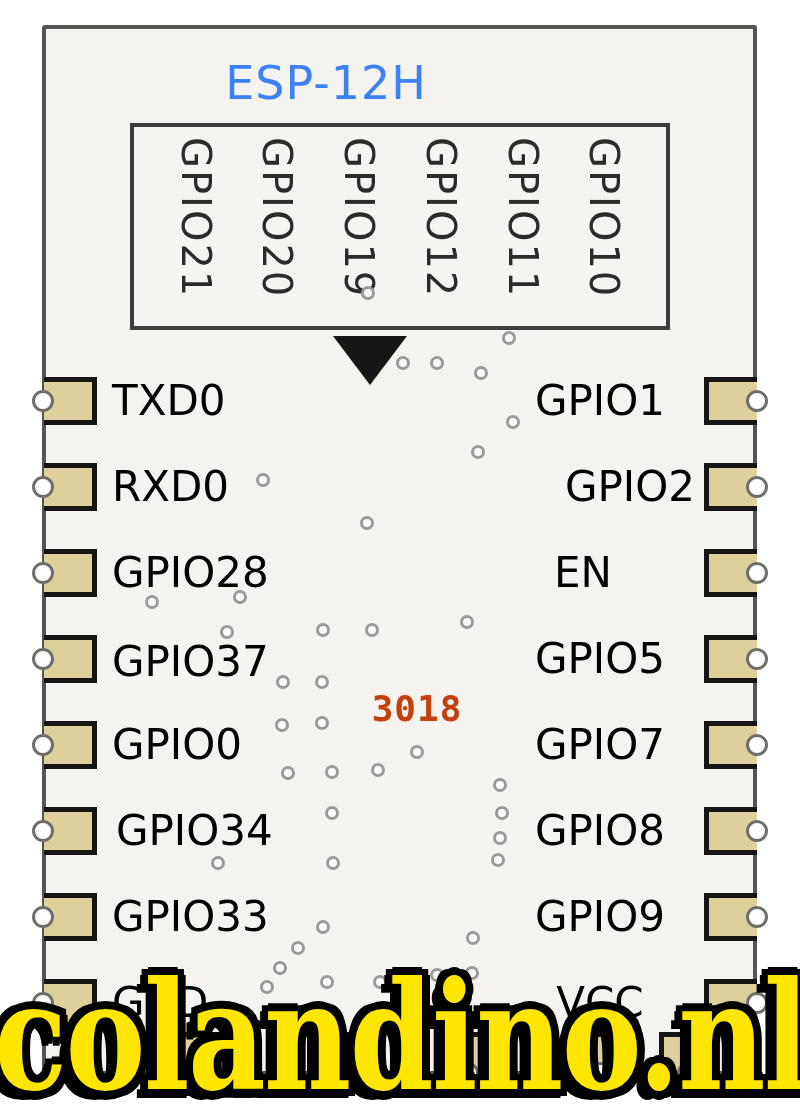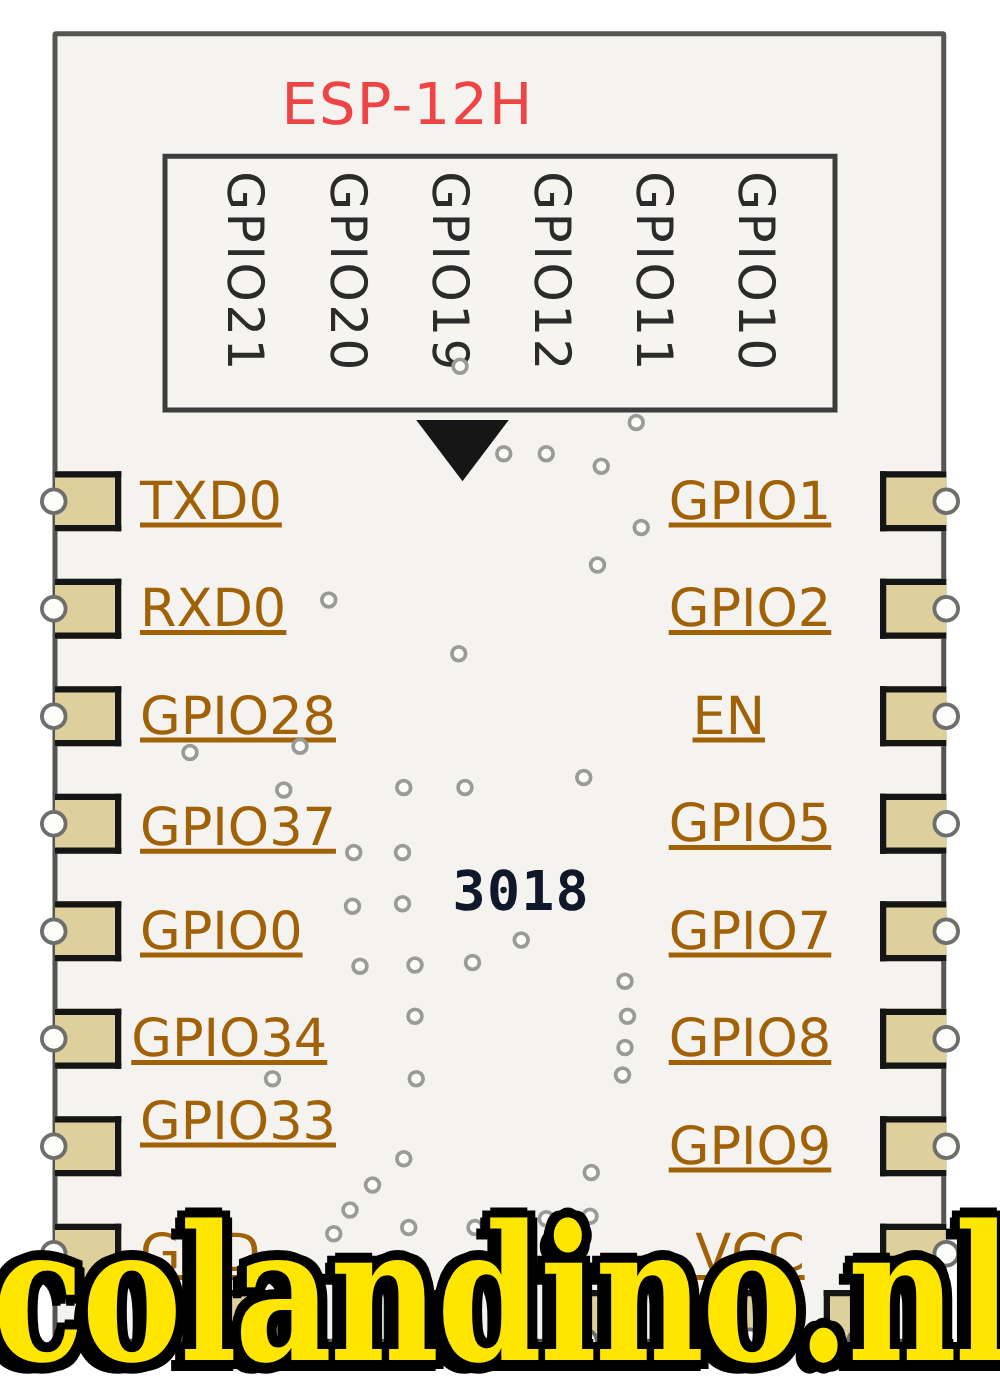--- a/index.html
+++ b/index.html
@@ -1,42 +1,42 @@
 <!DOCTYPE html>
 <html><head>
 <meta charset="utf-8">
 <style>
   html,body{margin:0;padding:0;background:#ffffff;}
   .stage{position:relative;width:800px;height:1112px;background:#ffffff;overflow:hidden;
          font-family:"DejaVu Sans",sans-serif;}
   .module{position:absolute;left:42px;top:25px;width:715px;height:1050px;
           background:#f4f3f0;border:4px solid #555553;border-radius:3px;box-sizing:border-box;}
   .title{position:absolute;left:0;top:56px;width:652px;text-align:center;
-         font-size:46px;color:#ef4444;letter-spacing:1px;}
+         font-size:46px;color:#3b82f6;letter-spacing:1px;}
   .top-box{position:absolute;left:130px;top:123px;width:540px;height:207px;
            border:4px solid #3d3d3d;box-sizing:border-box;background:#f5f4f1;
            display:flex;justify-content:space-evenly;align-items:flex-start;padding-top:10px;}
   .vpin{writing-mode:vertical-rl;text-orientation:mixed;font-size:40px;color:#2b2b2b;
         letter-spacing:2px;line-height:1;}
   .triangle{position:absolute;left:333px;top:336px;width:0;height:0;
             border-left:37px solid transparent;border-right:37px solid transparent;
             border-top:49px solid #161616;}
   .pad{position:absolute;background:#ddd09c;border:5px solid #151515;box-sizing:content-box;}
   .pad.left{border-left:none;}
   .pad.right{border-right:none;}
   .pad.bottom{border-bottom:none;}
   .notch{position:absolute;width:22px;height:22px;border-radius:50%;
          background:#fdfdfc;border:3px solid #6e6e6c;box-sizing:border-box;z-index:5;}
-  .pinlabel{position:absolute;font-size:42px;color:#a16207;line-height:52px;white-space:nowrap;text-decoration:underline;}
+  .pinlabel{position:absolute;font-size:42px;color:#000000;line-height:52px;white-space:nowrap;}
   .pinlabel.right{width:190px;text-align:center;}
   .via{position:absolute;width:8px;height:8px;border:3px solid #9a9a98;border-radius:50%;
        background:#fbfbfa;box-sizing:content-box;}
   .marking{position:absolute;left:352px;top:688px;width:130px;text-align:center;
-           font-family:"DejaVu Sans Mono",monospace;font-weight:bold;font-size:44px;
-           color:#0f172a;letter-spacing:1px;}
+           font-family:"DejaVu Sans Mono",monospace;font-weight:bold;font-size:36px;
+           color:#c2410c;letter-spacing:1px;}
   .watermark{position:absolute;left:-6px;top:961px;line-height:150px;white-space:nowrap;
              font-family:"DejaVu Serif",serif;font-weight:bold;font-size:150px;
              letter-spacing:-2px;transform:scaleX(0.80);transform-origin:left top;
              color:#ffe600;z-index:50;
              text-shadow:-10px 0 #000,10px 0 #000,0 -8px #000,0 9px #000,
                          -8px -6px #000,8px 7px #000,-9px 7px #000,8px -6px #000,-14px 9px #000;}
 </style>
 </head>
 <body>
 
@@ -63,33 +63,33 @@
       <div class="notch" style="left: 32px; top: 562px;"></div>
       <div class="pinlabel" style="left: 112px; top: 547px;">GPIO28</div>
       <div class="pad left" style="left: 44px; top: 635px; width: 48px; height: 38px;"></div>
       <div class="notch" style="left: 32px; top: 648px;"></div>
       <div class="pinlabel" style="left: 112px; top: 636px;">GPIO37</div>
       <div class="pad left" style="left: 44px; top: 721px; width: 48px; height: 38px;"></div>
       <div class="notch" style="left: 32px; top: 734px;"></div>
       <div class="pinlabel" style="left: 112px; top: 719px;">GPIO0</div>
       <div class="pad left" style="left: 44px; top: 807px; width: 48px; height: 38px;"></div>
       <div class="notch" style="left: 32px; top: 820px;"></div>
-      <div class="pinlabel" style="left: 105px; top: 805px;">GPIO34</div>
+      <div class="pinlabel" style="left: 116px; top: 805px;">GPIO34</div>
       <div class="pad left" style="left: 44px; top: 893px; width: 48px; height: 38px;"></div>
       <div class="notch" style="left: 32px; top: 906px;"></div>
-      <div class="pinlabel" style="left: 112px; top: 871px; text-align: right;">GPIO33</div>
+      <div class="pinlabel" style="left: 112px; top: 891px; text-align: right;">GPIO33</div>
       <div class="pad left" style="left: 44px; top: 979px; width: 48px; height: 38px;"></div>
       <div class="notch" style="left: 32px; top: 992px;"></div>
       <div class="pinlabel" style="left: 112px; top: 977px;">GND</div>
       <div class="pad right" style="left: 704px; top: 377px; width: 48px; height: 38px;"></div>
       <div class="notch" style="left: 746px; top: 390px;"></div>
       <div class="pinlabel right" style="left: 505px; top: 375px;">GPIO1</div>
       <div class="pad right" style="left: 704px; top: 463px; width: 48px; height: 38px;"></div>
       <div class="notch" style="left: 746px; top: 476px;"></div>
-      <div class="pinlabel right" style="left: 505px; top: 461px;">GPIO2</div>
+      <div class="pinlabel right" style="left: 505px; top: 461px; text-align: right;">GPIO2</div>
       <div class="pad right" style="left: 704px; top: 549px; width: 48px; height: 38px;"></div>
       <div class="notch" style="left: 746px; top: 562px;"></div>
       <div class="pinlabel right" style="left: 488px; top: 547px;">EN</div>
       <div class="pad right" style="left: 704px; top: 635px; width: 48px; height: 38px;"></div>
       <div class="notch" style="left: 746px; top: 648px;"></div>
       <div class="pinlabel right" style="left: 505px; top: 633px;">GPIO5</div>
       <div class="pad right" style="left: 704px; top: 721px; width: 48px; height: 38px;"></div>
       <div class="notch" style="left: 746px; top: 734px;"></div>
       <div class="pinlabel right" style="left: 505px; top: 719px;">GPIO7</div>
       <div class="pad right" style="left: 704px; top: 807px; width: 48px; height: 38px;"></div>

